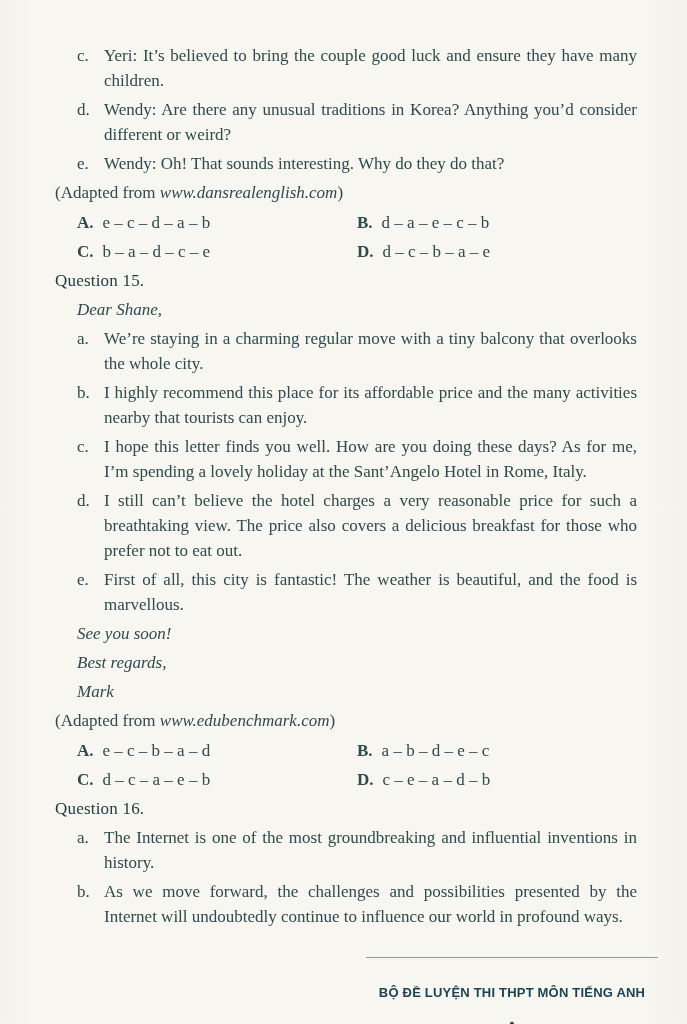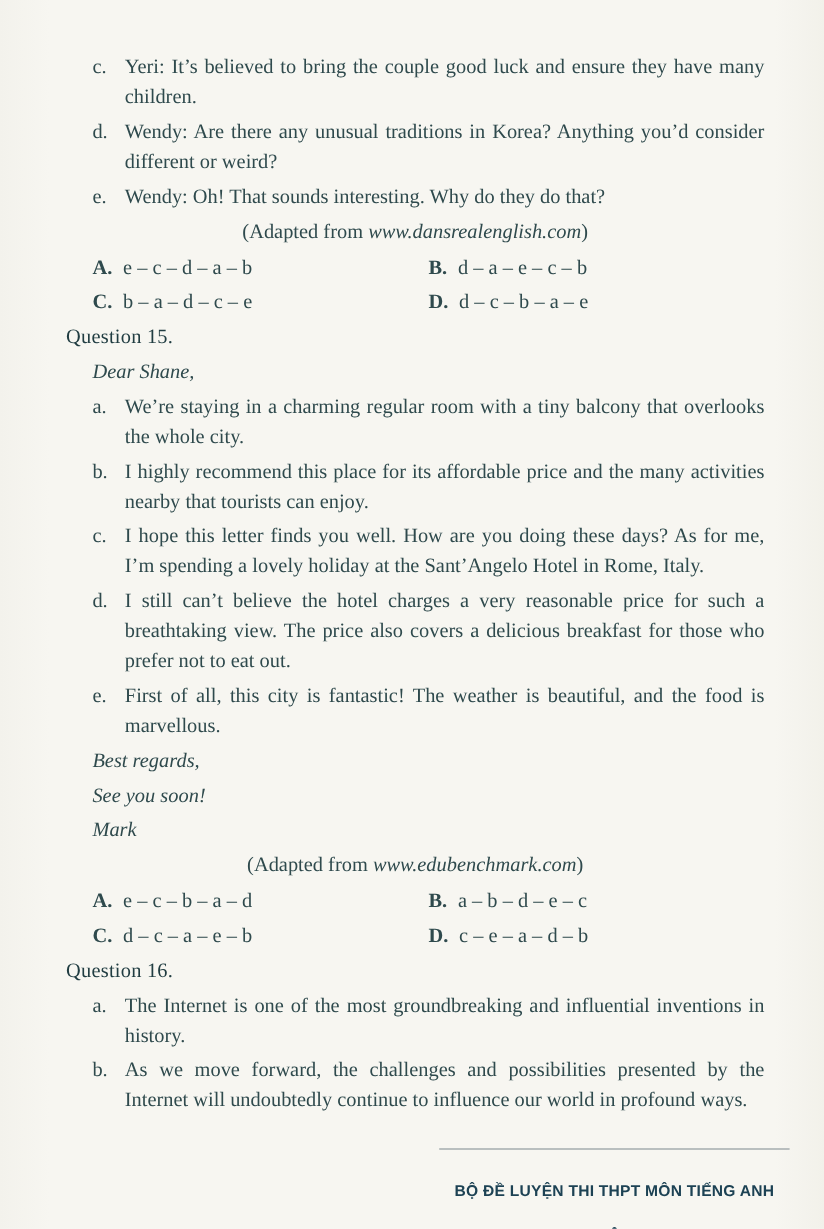--- a/index.html
+++ b/index.html
@@ -31,21 +31,21 @@
   }
   .item .item-text {
     flex: 1;
     text-align: justify;
   }
   .para {
     margin: 0 0 4px 22px;
     font-style: italic;
   }
   .source-line {
-    text-align: center;
+    text-align: left;
     margin: 0 0 5px 0;
   }
   .source-line em { font-style: italic; }
   .options { margin: 0 0 2px 22px; }
   .option-row { display: flex; margin-bottom: 4px; }
   .option { width: 50%; display: flex; }
   .opt-label { font-weight: bold; margin-right: 9px; }
   .question-heading {
     font-weight: normal;
     color: #213d42;
@@ -116,41 +116,41 @@
           <span>d – c – b – a – e</span>
         </div>
       </div>
     </div>
 
     <div class="question-heading">Question 15.</div>
     <div class="para">Dear Shane,</div>
 
     <div class="item">
       <span class="letter">a.</span>
-      <span class="item-text">We’re staying in a charming regular room with a tiny balcony that overlooks the whole city.</span>
+      <span class="item-text">We’re staying in a charming regular move with a tiny balcony that overlooks the whole city.</span>
     </div>
     <div class="item">
       <span class="letter">b.</span>
       <span class="item-text">I highly recommend this place for its affordable price and the many activities nearby that tourists can enjoy.</span>
     </div>
     <div class="item">
       <span class="letter">c.</span>
       <span class="item-text">I hope this letter finds you well. How are you doing these days? As for me, I’m spending a lovely holiday at the Sant’Angelo Hotel in Rome, Italy.</span>
     </div>
     <div class="item">
       <span class="letter">d.</span>
       <span class="item-text">I still can’t believe the hotel charges a very reasonable price for such a breathtaking view. The price also covers a delicious breakfast for those who prefer not to eat out.</span>
     </div>
     <div class="item">
       <span class="letter">e.</span>
       <span class="item-text">First of all, this city is fantastic! The weather is beautiful, and the food is marvellous.</span>
     </div>
 
+    <div class="para">See you soon!</div>
     <div class="para">Best regards,</div>
-    <div class="para">See you soon!</div>
     <div class="para">Mark</div>
 
     <div class="source-line">
       <span>(Adapted from </span><em>www.edubenchmark.com</em><span>)</span>
     </div>
 
     <div class="options">
       <div class="option-row">
         <div class="option">
           <span class="opt-label">A.</span>

